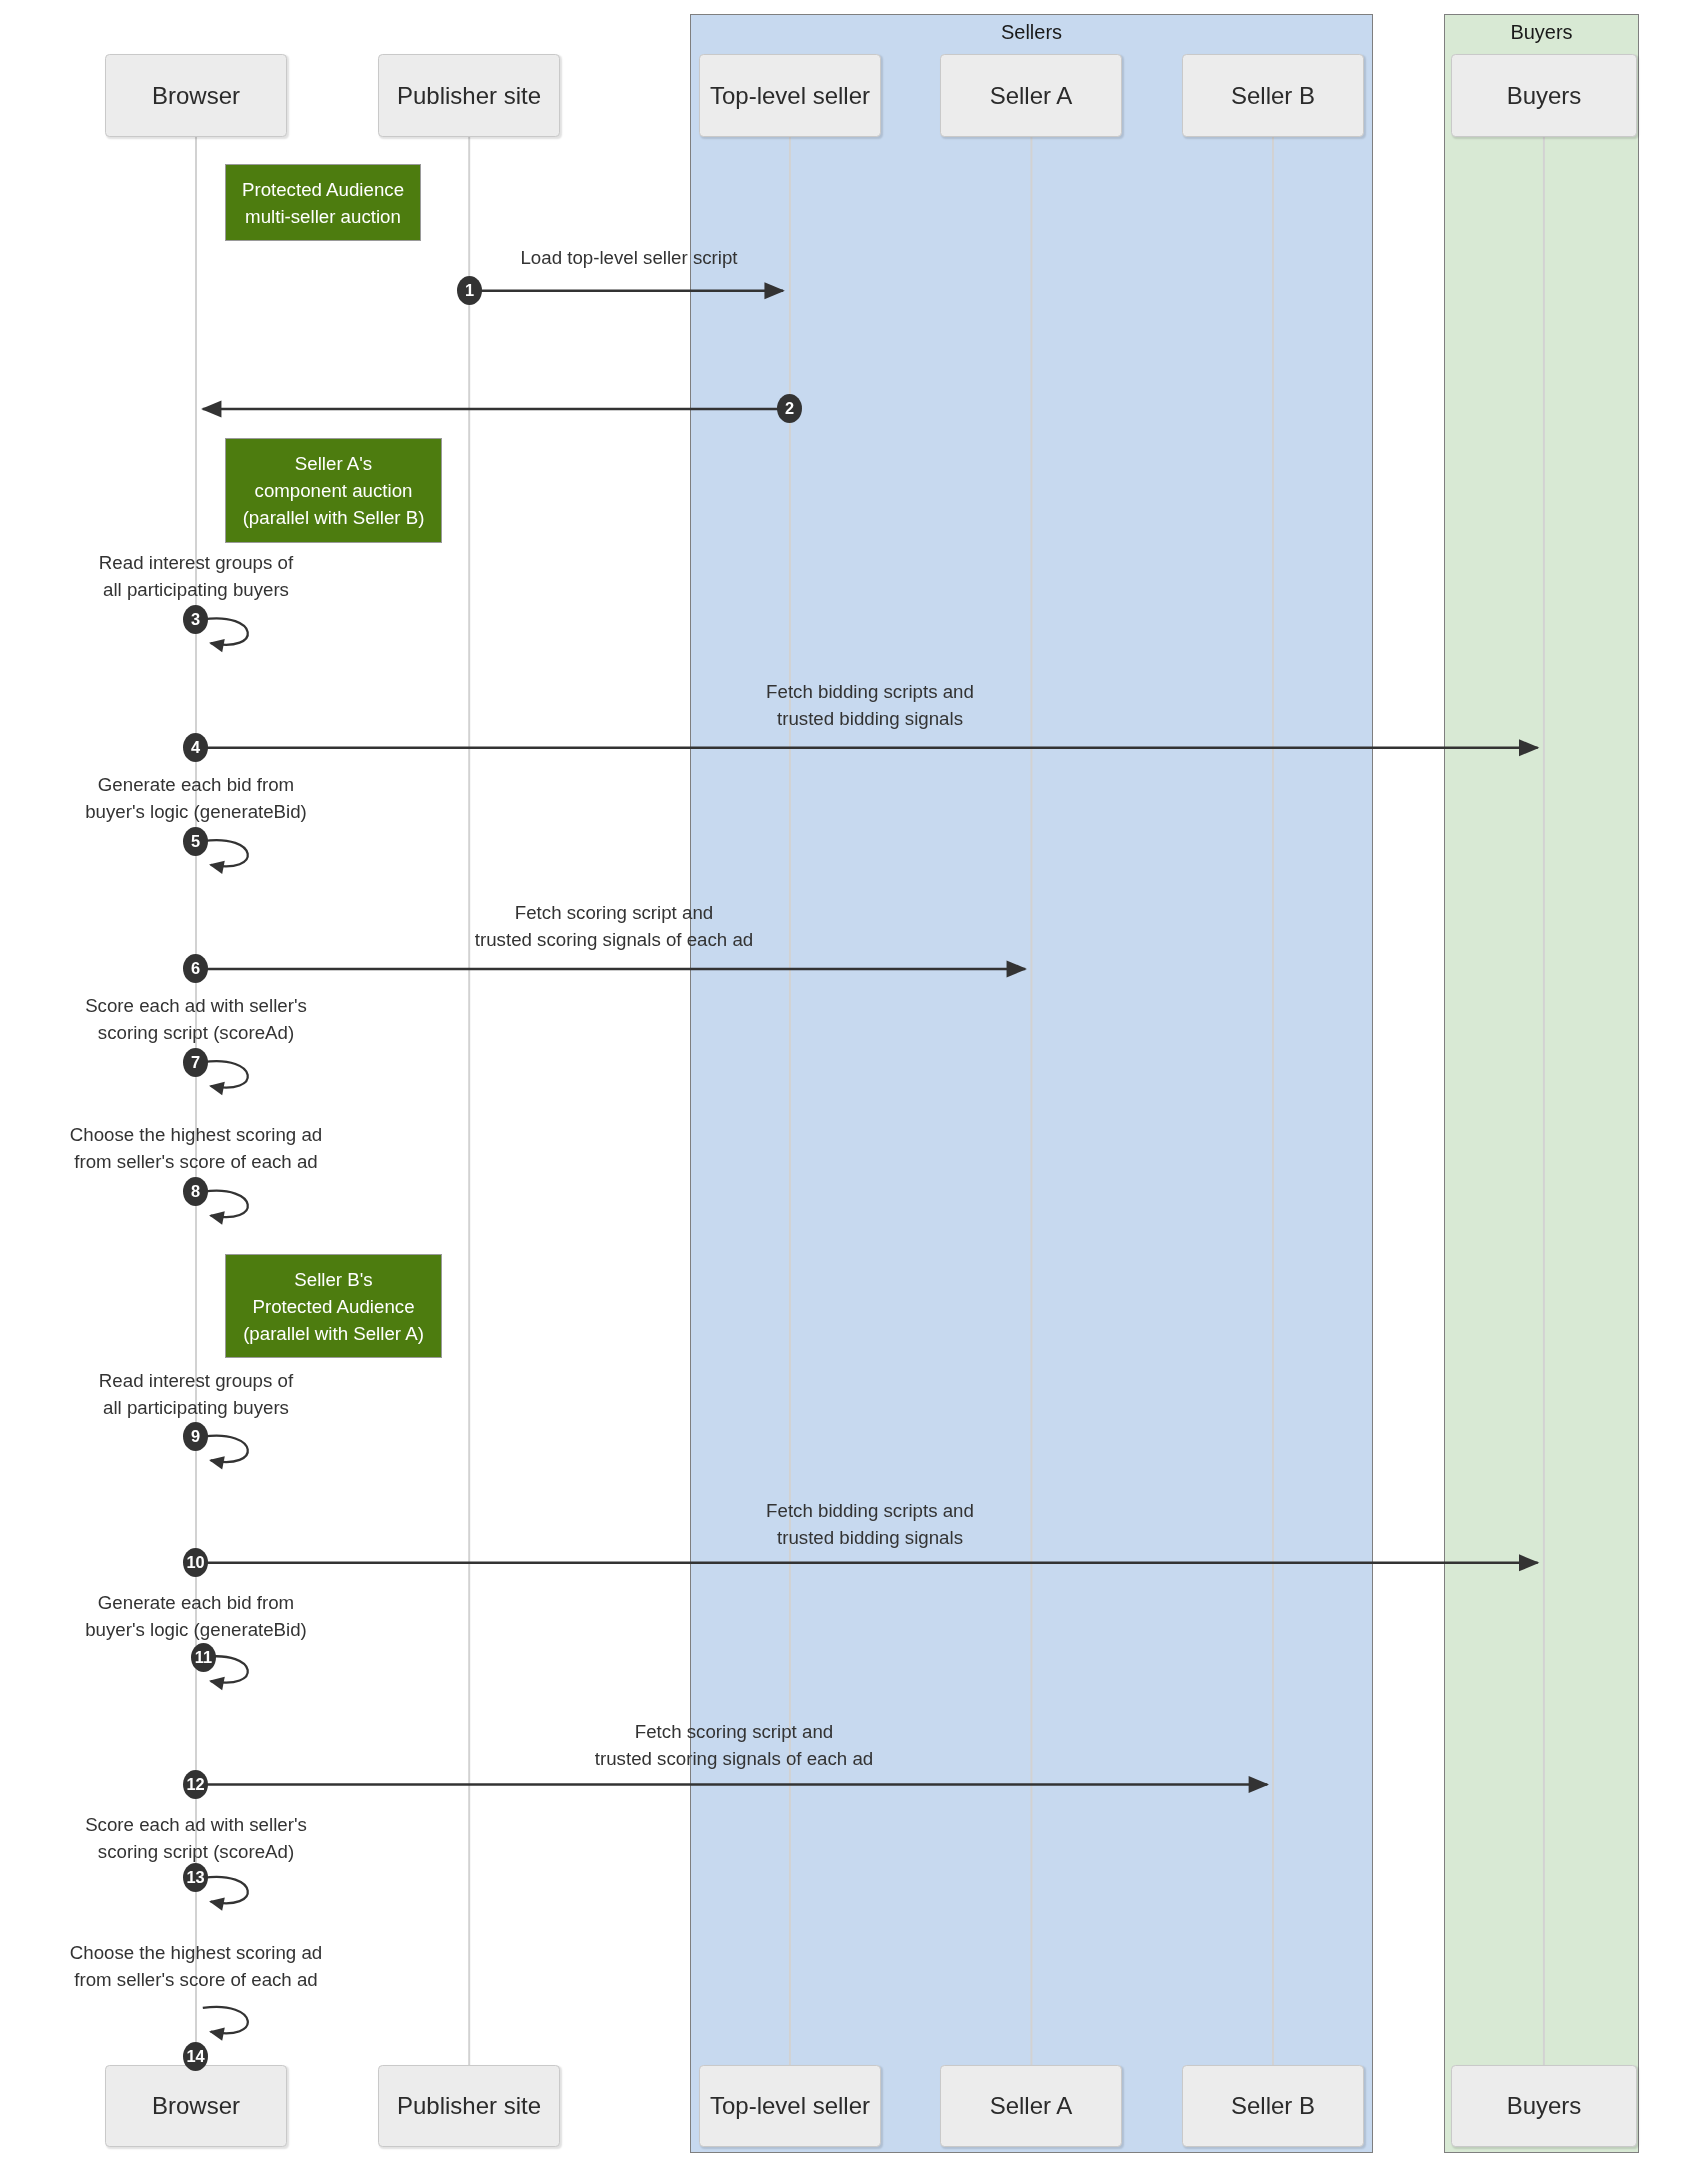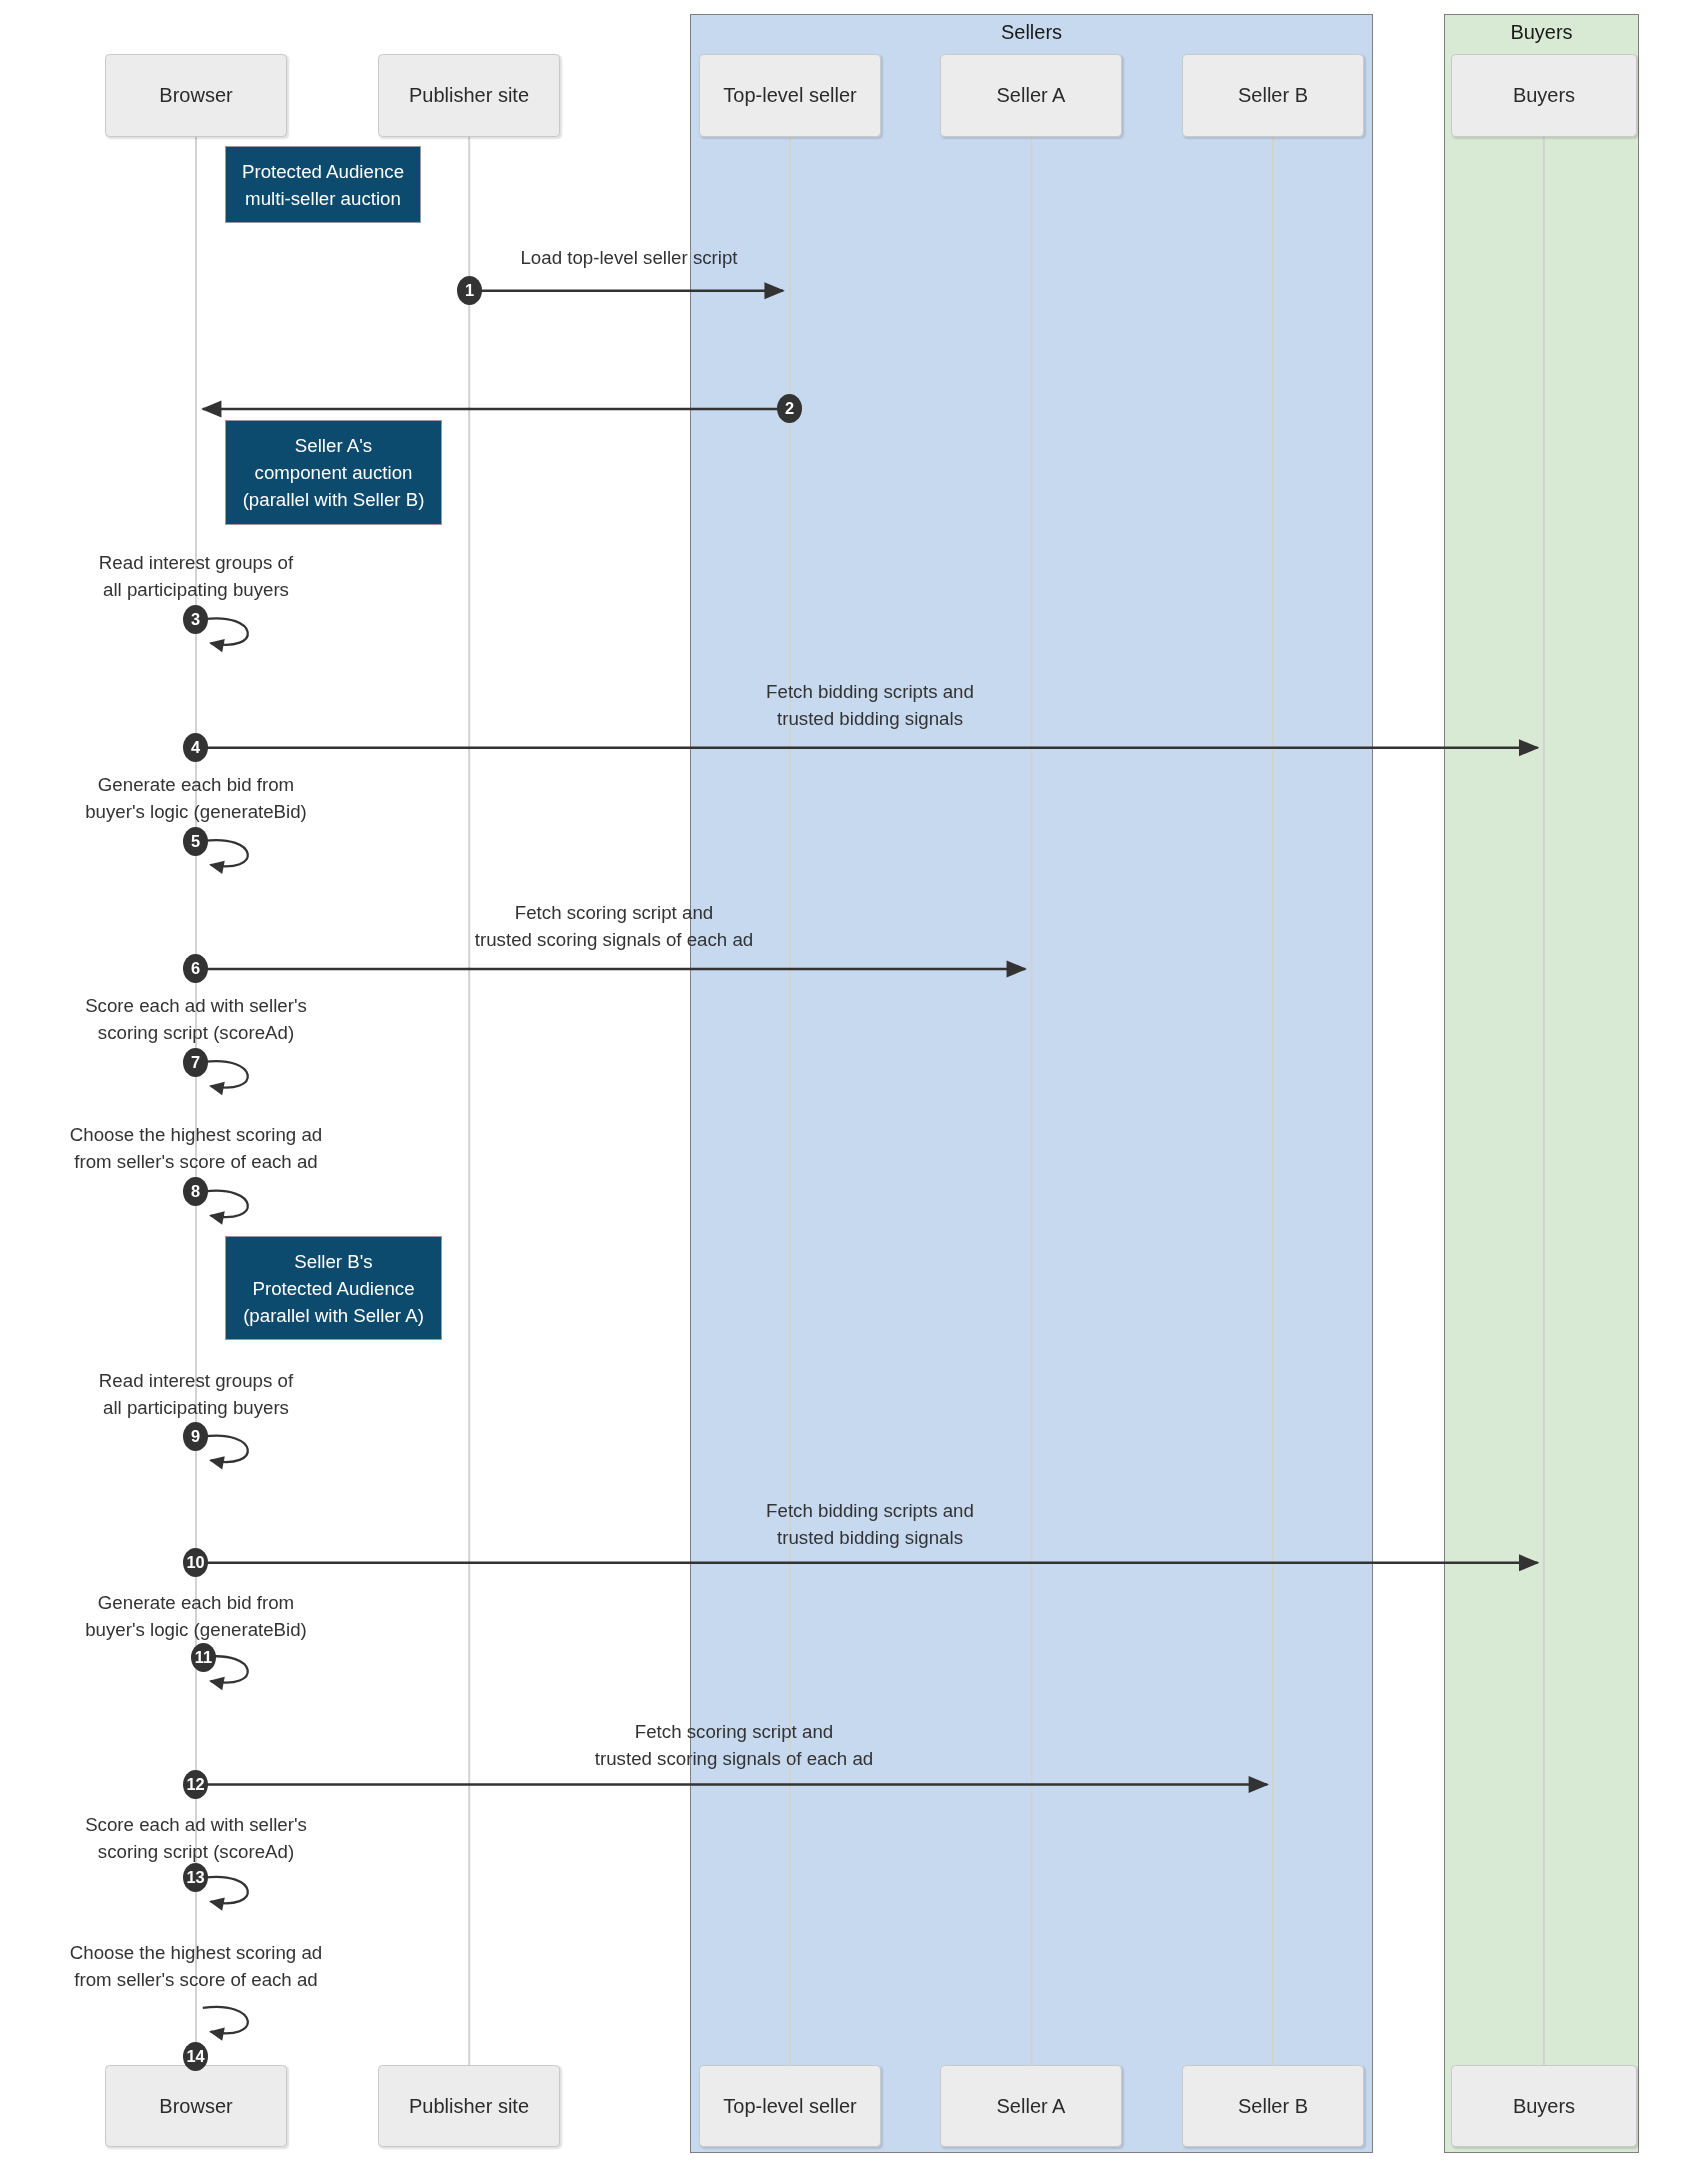--- a/index.html
+++ b/index.html
@@ -7,25 +7,25 @@
        font-family:"Liberation Sans","DejaVu Sans",sans-serif;color:#333333;}
   .canvas{position:absolute;left:0;top:0;width:1399px;height:2172px;}
   .group{position:absolute;top:14px;height:2139px;border:1.1px solid #7f7f7f;box-sizing:border-box;}
   .group-sellers{left:690px;width:683px;background:#c7d9ef;}
   .group-buyers{left:1444px;width:195px;background:#d8e9d4;}
   .group-title{position:absolute;top:5.7px;left:0;right:0;text-align:center;
                font-size:20px;color:#1a1a1a;}
   .svg-layer{position:absolute;left:0;top:0;pointer-events:none;}
   .actor{position:absolute;height:83px;background:#ececec;border:1.1px solid #c9c9c9;
          border-radius:4.5px;box-sizing:border-box;display:flex;align-items:center;
-         justify-content:center;font-size:20px;color:#2b2b2b;
+         justify-content:center;font-size:24px;color:#2b2b2b;
          box-shadow:1.1px 1.1px 1.7px rgba(0,0,0,0.12);}
-  .note{position:absolute;background:#0c4a6e;border:1.1px solid #9a9a9a;box-sizing:border-box;
+  .note{position:absolute;background:#4d7c0f;border:1.1px solid #9a9a9a;box-sizing:border-box;
         color:#ffffff;font-size:18.7px;line-height:27px;text-align:center;
-        display:flex;align-items:center;justify-content:center;white-space:pre-line;}
+        display:flex;align-items:center;justify-content:center;white-space:pre-line;margin-top:18px;}
   .msg-label{position:absolute;width:430px;text-align:center;font-size:18.7px;
              line-height:27px;color:#333333;white-space:pre-line;}
   .seq-num{position:absolute;width:25px;height:29px;border-radius:50%;background:#333333;
            color:#ffffff;font-size:16.4px;font-weight:600;display:flex;align-items:center;
            justify-content:center;}
 </style>
 </head>
 <body>
 
 <div class="canvas">

